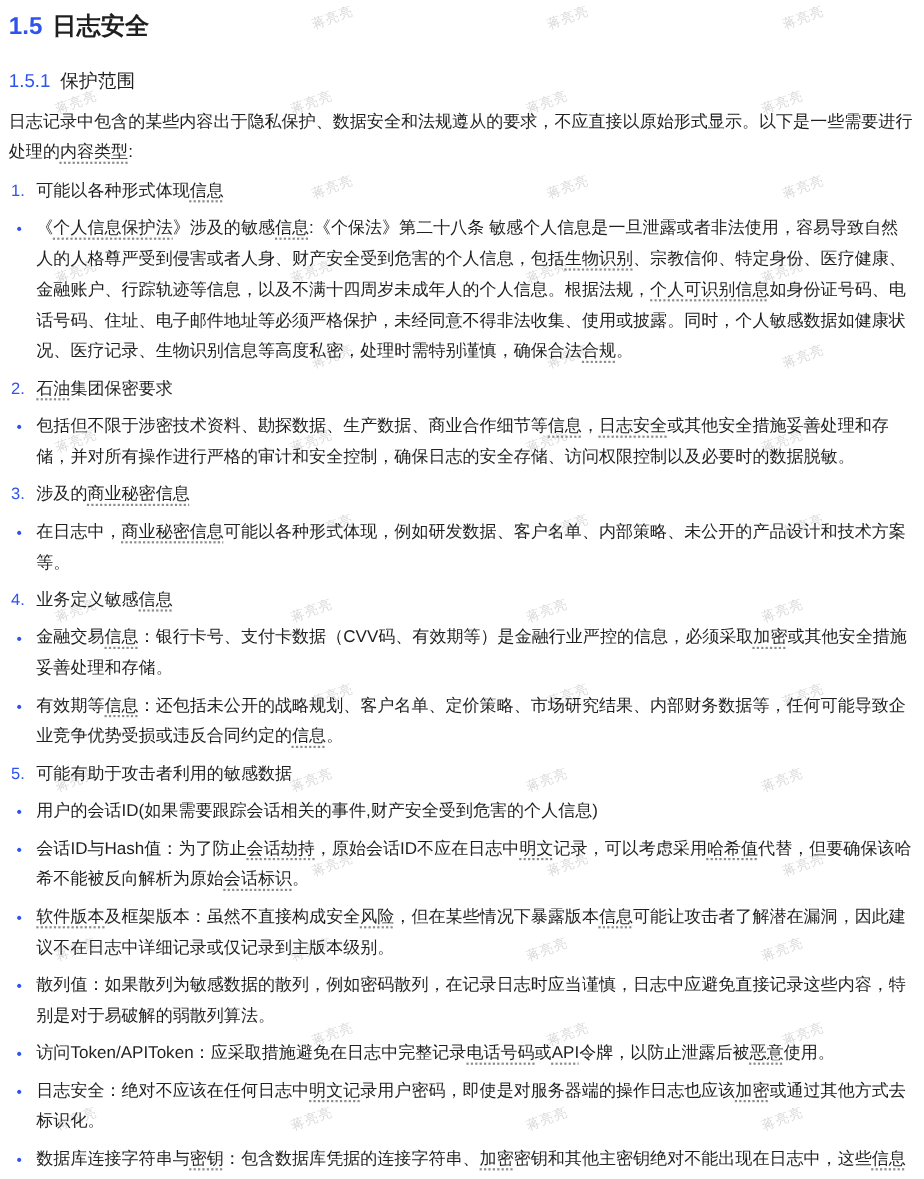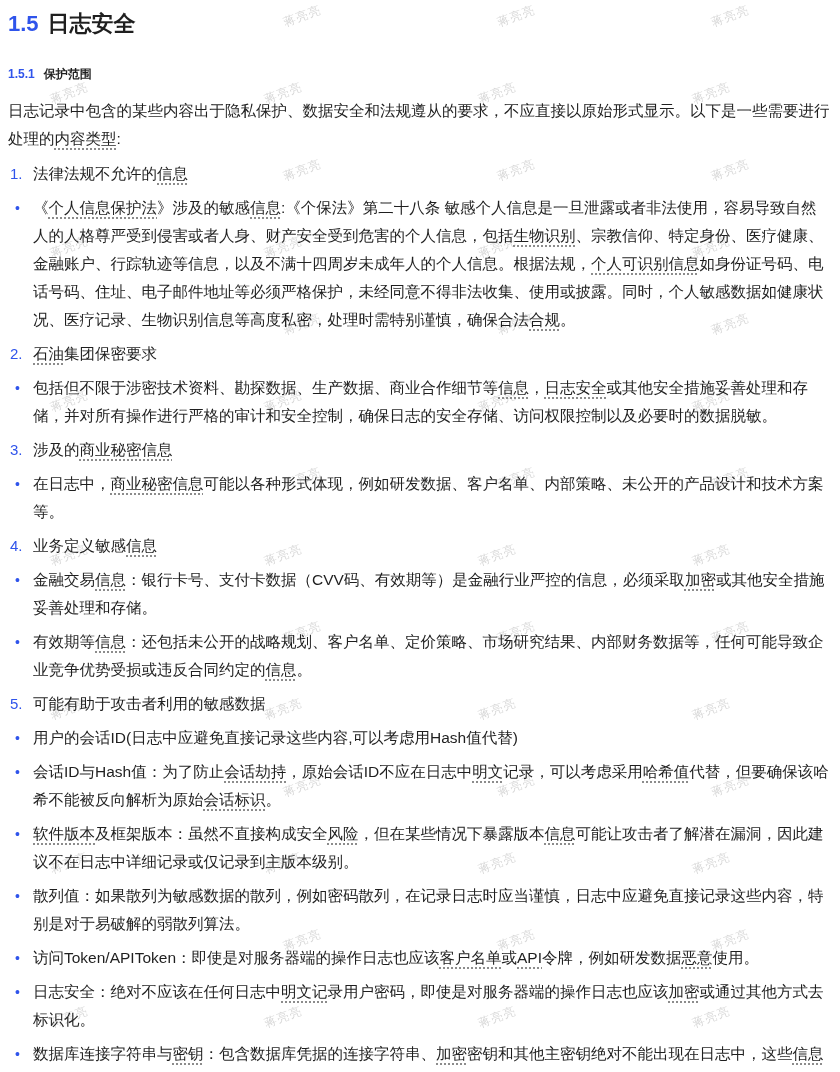--- a/index.html
+++ b/index.html
@@ -16,21 +16,21 @@
     color:var(--text);
   }
   .page{position:relative;width:840px;height:1072px;padding:10px 8px 0 8px;overflow:hidden;}
   .watermark-layer{position:absolute;left:0;top:0;width:100%;height:100%;z-index:0;pointer-events:none;}
   .watermark{
     position:absolute;font-size:12px;color:var(--wm);
     transform:rotate(-20deg);white-space:nowrap;letter-spacing:1px;
   }
   .content{position:relative;z-index:1;}
   h1.title{font-size:22px;font-weight:bold;line-height:28px;margin-bottom:24px;}
-  h2.subtitle{font-size:12px;font-weight:bold;line-height:24px;margin-bottom:11px;}
+  h2.subtitle{font-size:17px;font-weight:normal;line-height:24px;margin-bottom:11px;}
   .num-accent{color:var(--accent);margin-right:9px;}
   .intro{font-size:15.5px;line-height:28px;margin-bottom:7px;}
   .list{font-size:15.5px;}
   .item{display:flex;margin-bottom:6px;line-height:28px;}
   .marker{flex:0 0 25px;color:var(--accent);}
   .item.numbered .marker{padding-left:2px;font-size:15px;}
   .item.bullet .marker{padding-left:7px;font-size:14px;}
   .item .content-text{flex:1;}
   .dot-u{
     text-decoration:underline dotted;
@@ -99,21 +99,21 @@
     <h1 class="title">
       <span class="num-accent">1.5</span><span>日志安全</span>
     </h1>
     <h2 class="subtitle">
       <span class="num-accent">1.5.1</span><span>保护范围</span>
     </h2>
     <p class="intro"><span>日志记录中包含的某些内容出于隐私保护、数据安全和法规遵从的要求，不应直接以原始形式显示。以下是一些需要进行处理的</span><span class="dot-u">内容类型</span><span>:</span></p>
     <div class="list">
         <div class="item numbered">
           <span class="marker">1.</span>
-          <span class="content-text"><span>法律法规不允许的</span><span class="dot-u">信息</span></span>
+          <span class="content-text"><span>可能以各种形式体现</span><span class="dot-u">信息</span></span>
         </div>
         <div class="item bullet">
           <span class="marker">•</span>
           <span class="content-text"><span>《</span><span class="dot-u">个人信息保护法</span><span>》涉及的敏感</span><span class="dot-u">信息</span><span>:《个保法》第二十八条 敏感个人信息是一旦泄露或者非法使用，容易导致自然人的人格尊严受到侵害或者人身、财产安全受到危害的个人信息，包括</span><span class="dot-u">生物识别</span><span>、宗教信仰、特定身份、医疗健康、金融账户、行踪轨迹等信息，以及不满十四周岁未成年人的个人信息。根据法规，</span><span class="dot-u">个人可识别信息</span><span>如身份证号码、电话号码、住址、电子邮件地址等必须严格保护，未经同意不得非法收集、使用或披露。同时，个人敏感数据如健康状况、医疗记录、生物识别信息等高度私密，处理时需特别谨慎，确保合法</span><span class="dot-u">合规</span><span>。</span></span>
         </div>
         <div class="item numbered">
           <span class="marker">2.</span>
           <span class="content-text"><span class="dot-u">石油</span><span>集团保密要求</span></span>
         </div>
         <div class="item bullet">
@@ -139,37 +139,37 @@
         <div class="item bullet">
           <span class="marker">•</span>
           <span class="content-text"><span>有效期等</span><span class="dot-u">信息</span><span>：还包括未公开的战略规划、客户名单、定价策略、市场研究结果、内部财务数据等，任何可能导致企业竞争优势受损或违反合同约定的</span><span class="dot-u">信息</span><span>。</span></span>
         </div>
         <div class="item numbered">
           <span class="marker">5.</span>
           <span class="content-text"><span>可能有助于攻击者利用的敏感数据</span></span>
         </div>
         <div class="item bullet">
           <span class="marker">•</span>
-          <span class="content-text"><span>用户的会话ID(日志中应避免直接记录这些内容,可以考虑用Hash值代替)</span></span>
+          <span class="content-text"><span>用户的会话ID(如果需要跟踪会话相关的事件,财产安全受到危害的个人信息)</span></span>
         </div>
         <div class="item bullet">
           <span class="marker">•</span>
           <span class="content-text"><span>会话ID与Hash值：为了防止</span><span class="dot-u">会话劫持</span><span>，原始会话ID不应在日志中</span><span class="dot-u">明文</span><span>记录，可以考虑采用</span><span class="dot-u">哈希值</span><span>代替，但要确保该哈希不能被反向解析为原始</span><span class="dot-u">会话标识</span><span>。</span></span>
         </div>
         <div class="item bullet">
           <span class="marker">•</span>
           <span class="content-text"><span class="dot-u">软件版本</span><span>及框架版本：虽然不直接构成安全</span><span class="dot-u">风险</span><span>，但在某些情况下暴露版本</span><span class="dot-u">信息</span><span>可能让攻击者了解潜在漏洞，因此建议不在日志中详细记录或仅记录到主版本级别。</span></span>
         </div>
         <div class="item bullet">
           <span class="marker">•</span>
           <span class="content-text"><span>散列值：如果散列为敏感数据的散列，例如密码散列，在记录日志时应当谨慎，日志中应避免直接记录这些内容，特别是对于易破解的弱散列算法。</span></span>
         </div>
         <div class="item bullet">
           <span class="marker">•</span>
-          <span class="content-text"><span>访问Token/APIToken：即使是对服务器端的操作日志也应该</span><span class="dot-u">客户名单</span><span>或</span><span class="dot-u">API</span><span>令牌，例如研发数据</span><span class="dot-u">恶意</span><span>使用。</span></span>
+          <span class="content-text"><span>访问Token/APIToken：应采取措施避免在日志中完整记录</span><span class="dot-u">电话号码</span><span>或</span><span class="dot-u">API</span><span>令牌，以防止泄露后被</span><span class="dot-u">恶意</span><span>使用。</span></span>
         </div>
         <div class="item bullet">
           <span class="marker">•</span>
           <span class="content-text"><span>日志安全：绝对不应该在任何日志中</span><span class="dot-u">明文记</span><span>录用户密码，即使是对服务器端的操作日志也应该</span><span class="dot-u">加密</span><span>或通过其他方式去标识化。</span></span>
         </div>
         <div class="item bullet">
           <span class="marker">•</span>
           <span class="content-text"><span>数据库连接字符串与</span><span class="dot-u">密钥</span><span>：包含数据库凭据的连接字符串、</span><span class="dot-u">加密</span><span>密钥和其他主密钥绝对不能出现在日志中，这些</span><span class="dot-u">信息</span></span>
         </div>
       </div>

